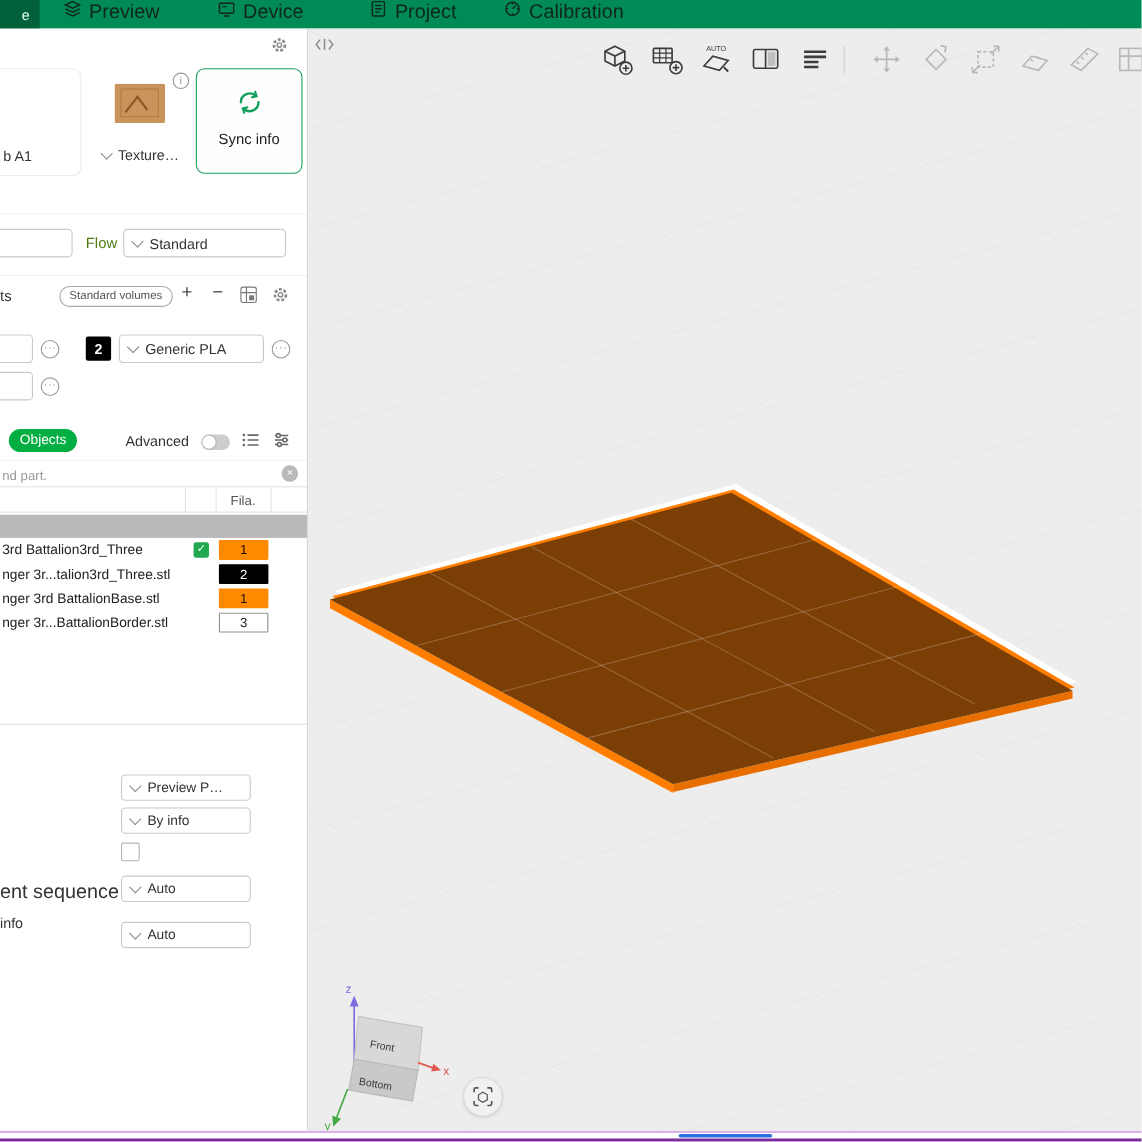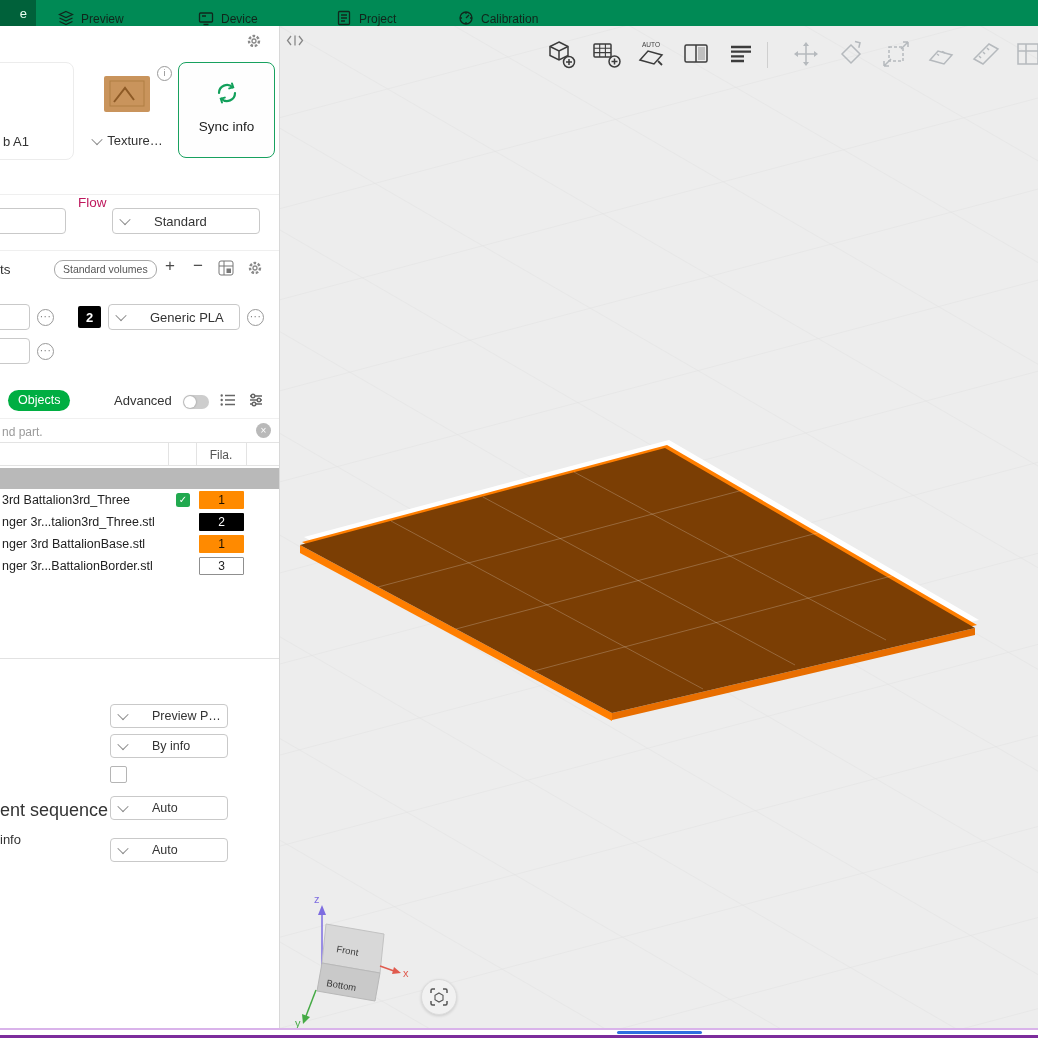--- a/index.html
+++ b/index.html
@@ -6,22 +6,22 @@
   .app{position:relative;width:1038px;height:1038px;overflow:hidden;
        font-family:"Liberation Sans",sans-serif;background:#fff;}
   svg{display:block}
   svg text{font-family:inherit}
 
   
   .topbar{position:absolute;left:0;top:0;width:100%;height:26px;background:#008a55;}
   .tab-partial{position:absolute;left:0;top:0;width:36px;height:26px;background:#00613a;
      color:#eafff3;font-size:13px;display:flex;align-items:center;justify-content:flex-end;
      padding-right:9px;box-sizing:border-box;}
-  .top-tab{position:absolute;top:0;height:26px;display:flex;align-items:flex-end;gap:7px;
-     color:#10271c;font-size:12px;cursor:default;}
+  .top-tab{position:absolute;top:0;height:26px;display:flex;align-items:flex-start;gap:7px;
+     color:#10271c;font-size:18px;cursor:default;}
   .t-preview{left:58px}.t-device{left:198px}.t-project{left:336px}.t-calibration{left:458px}
 
   
   .sidebar{position:absolute;left:0;top:26px;width:280px;height:1002px;background:#fff;
      border-right:1px solid #d8d8d8;box-sizing:border-box;}
   .s-gear{position:absolute;left:246px;top:7px;}
   .card-partial{position:absolute;left:-14px;top:36px;width:86px;height:96px;
      border:1px solid #ececec;border-radius:8px;background:#fff;}
   .card-partial .pname{position:absolute;left:16px;bottom:10px;font-size:13px;color:#333;}
   .card-texture{position:absolute;left:80px;top:36px;width:96px;height:96px;background:#fff;}
@@ -37,23 +37,23 @@
      border-radius:8px;background:#fefefe;box-sizing:border-box;display:flex;flex-direction:column;
      align-items:center;cursor:pointer;}
   .btn-sync .lbl{margin-top:13px;font-size:13.5px;color:#222;}
   .btn-sync svg{margin-top:17px;}
   .hdiv{position:absolute;left:0;right:0;height:1px;background:#efefef;}
   .div1{top:168px}.div2{top:224px}.div3{top:632px;background:#e2e2e2;}
   .input-cut{position:absolute;border:1px solid #c9c9c9;border-radius:4px;background:#fff;box-sizing:border-box;}
   .in-flow{left:-22px;top:182px;width:88px;height:26px;}
   .in-f1{left:-36px;top:278px;width:66px;height:26px;}
   .in-f2{left:-36px;top:312px;width:66px;height:26px;}
-  .flow-label{position:absolute;left:78px;top:169px;font-size:13.5px;color:#be185d;}
+  .flow-label{position:absolute;left:78px;top:187px;font-size:13.5px;color:#4d7c0f;}
   .select{border:1px solid #c9c9c9;border-radius:4px;background:#fff;display:flex;align-items:center;
-     gap:25px;padding-left:8px;box-sizing:border-box;font-size:13px;color:#333;cursor:pointer;
+     gap:7px;padding-left:8px;box-sizing:border-box;font-size:13px;color:#333;cursor:pointer;
      white-space:nowrap;overflow:hidden;}
   .sel-flow{position:absolute;left:112px;top:182px;width:148px;height:26px;}
   .sel-pla{position:absolute;left:108px;top:278px;width:132px;height:26px;}
   .sel-a{position:absolute;left:110px;top:678px;width:118px;height:24px;font-size:12.5px;}
   .sel-b{position:absolute;left:110px;top:708px;width:118px;height:24px;font-size:12.5px;}
   .sel-c{position:absolute;left:110px;top:770px;width:118px;height:24px;font-size:12.5px;}
   .sel-d{position:absolute;left:110px;top:812px;width:118px;height:24px;font-size:12.5px;}
   .fil-title{position:absolute;left:0;top:236px;font-size:13.5px;color:#333;}
   .pill-flush{position:absolute;left:54px;top:234px;height:17px;line-height:16px;padding:0 8px;
      border:1px solid #a8a8a8;border-radius:9px;font-size:10.5px;color:#555;background:#fff;cursor:pointer;}

